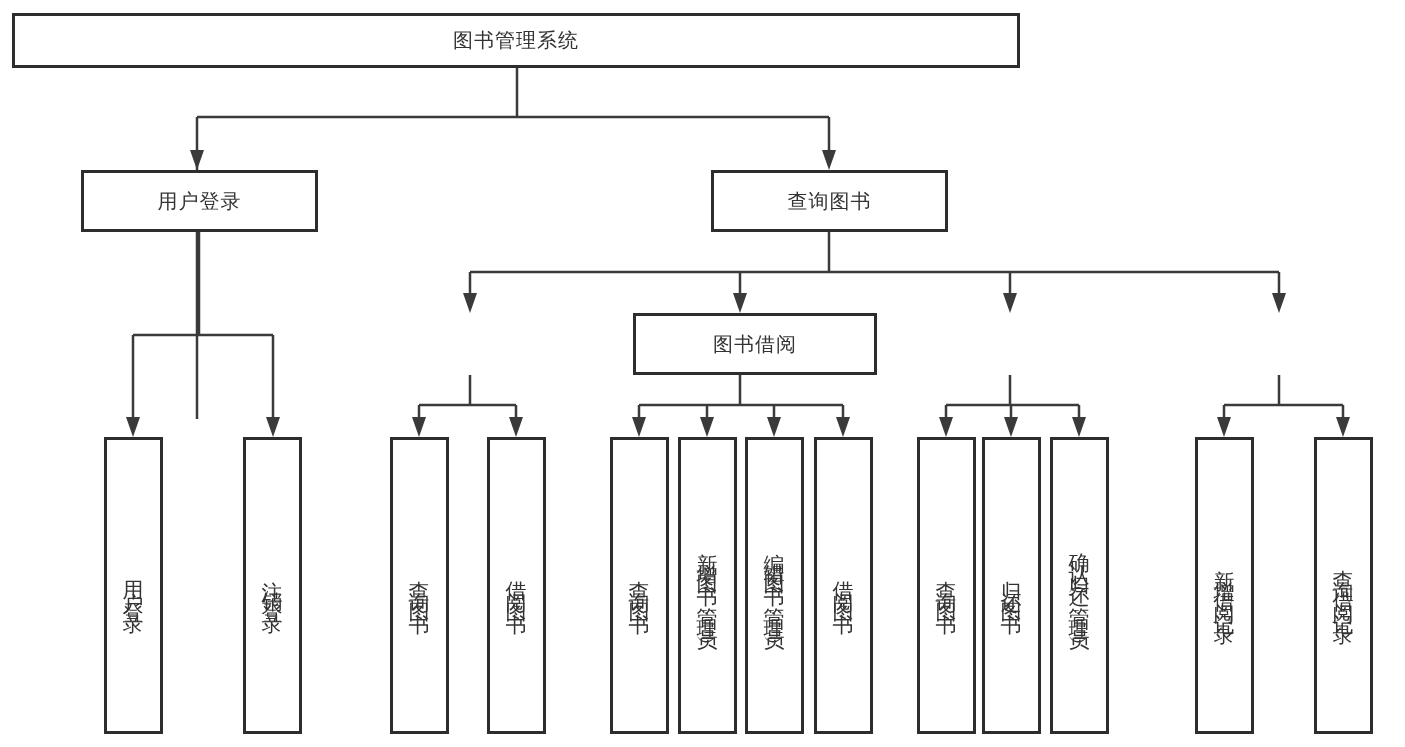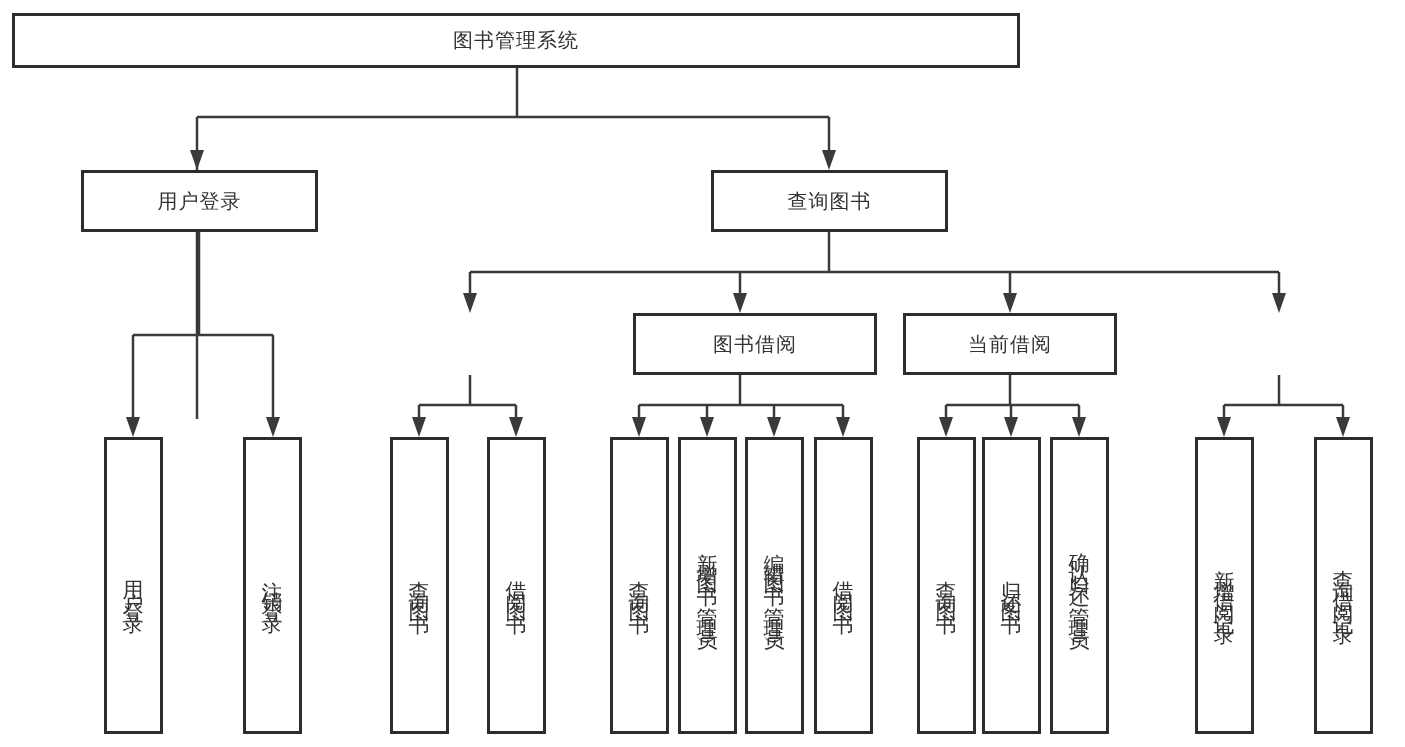--- a/index.html
+++ b/index.html
@@ -107,23 +107,20 @@
   <div class="node hnode" style="left:81px; top:170px; width:237px;">
     <span>用户登录</span>
   </div>
   <div class="node hnode" style="left:711px; top:170px; width:237px;">
     <span>查询图书</span>
   </div>
 
   <div class="node hnode" style="left:633px; top:313px; width:244px;">
     <span>图书借阅</span>
   </div>
-  <div class="node hnode" style="left:903px; top:313px; width:214px;">
-    <span>当前借阅</span>
-  </div>
 
   <div class="node vnode" style="left:104px;">
     <span class="vtext">用户登录</span>
   </div>
   <div class="node vnode" style="left:243px;">
     <span class="vtext">注销登录</span>
   </div>
 
   <div class="node vnode" style="left:390px;">
     <span class="vtext">查询图书</span>

